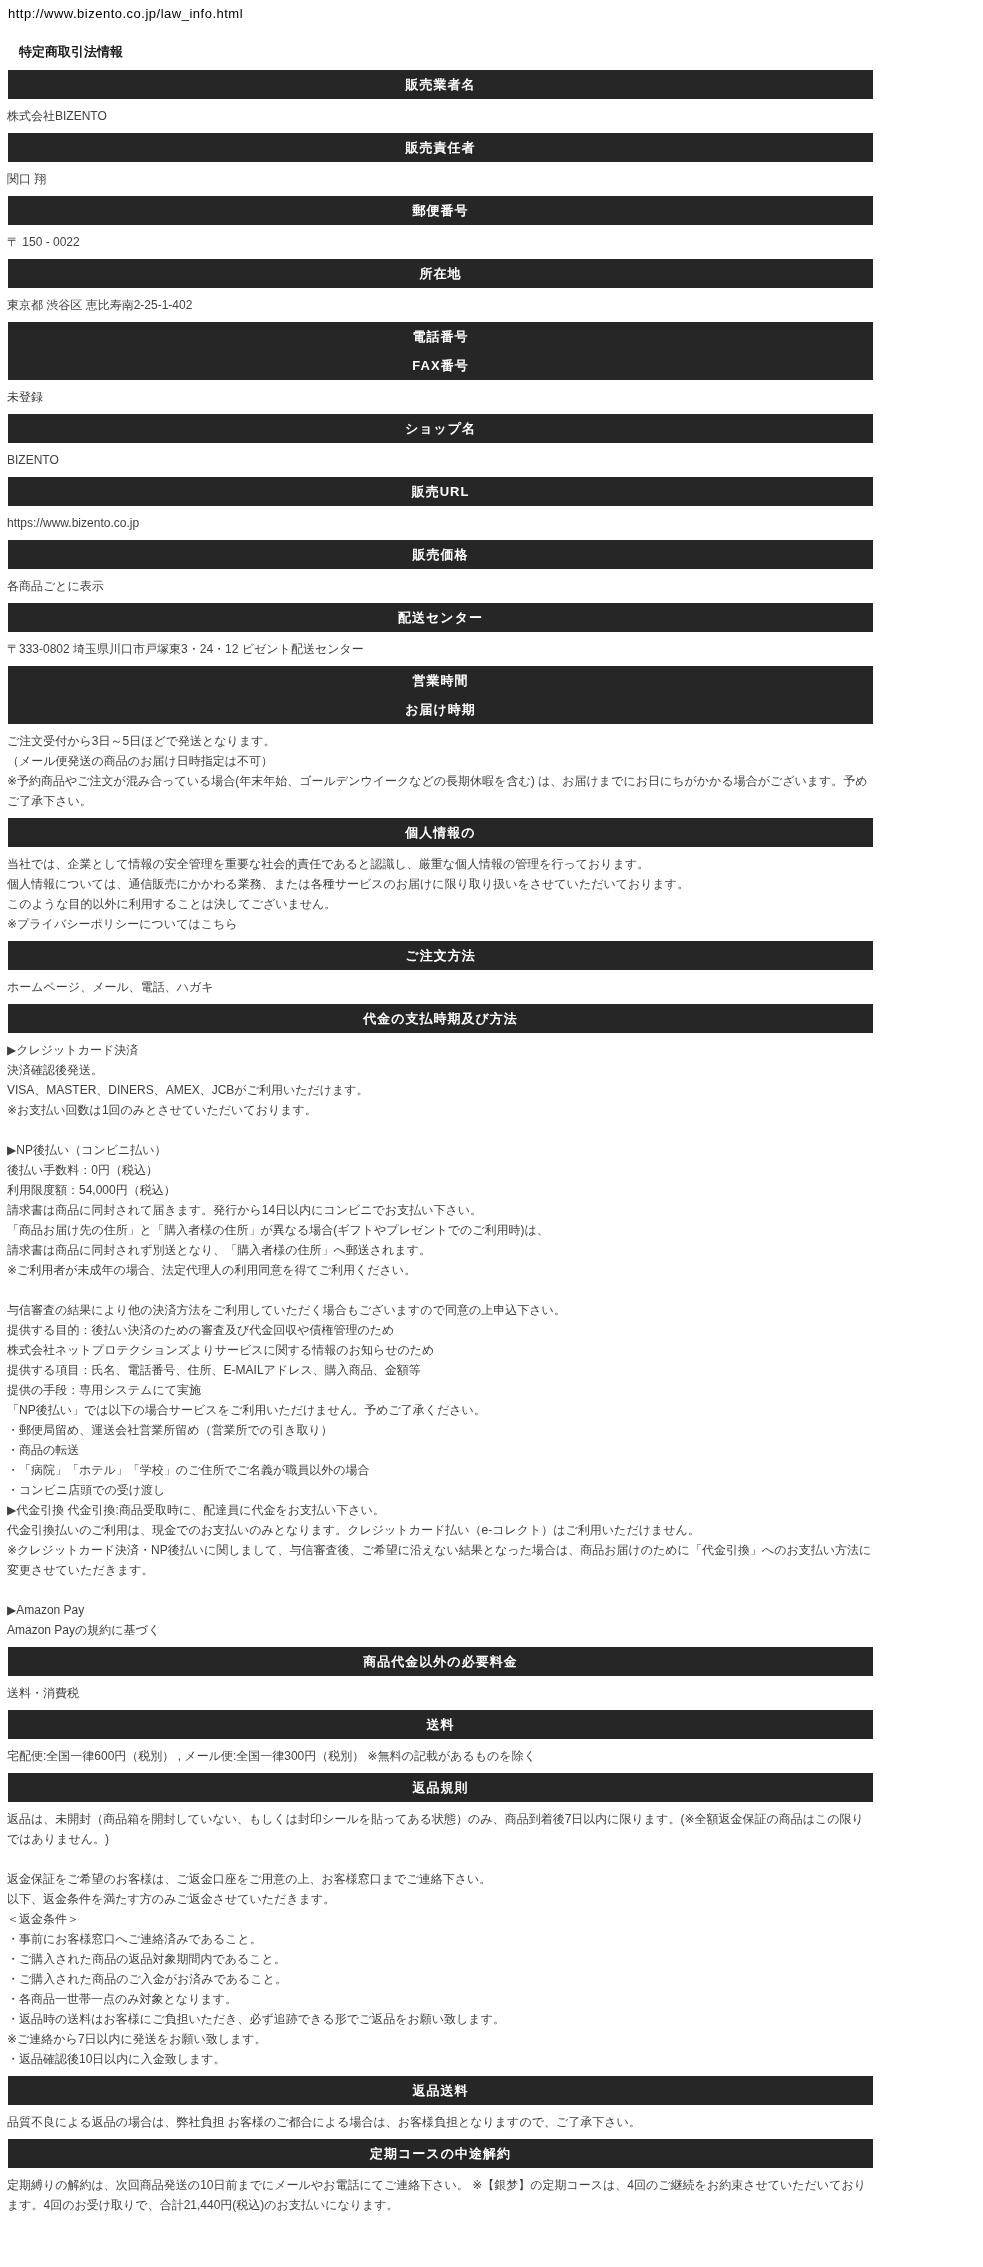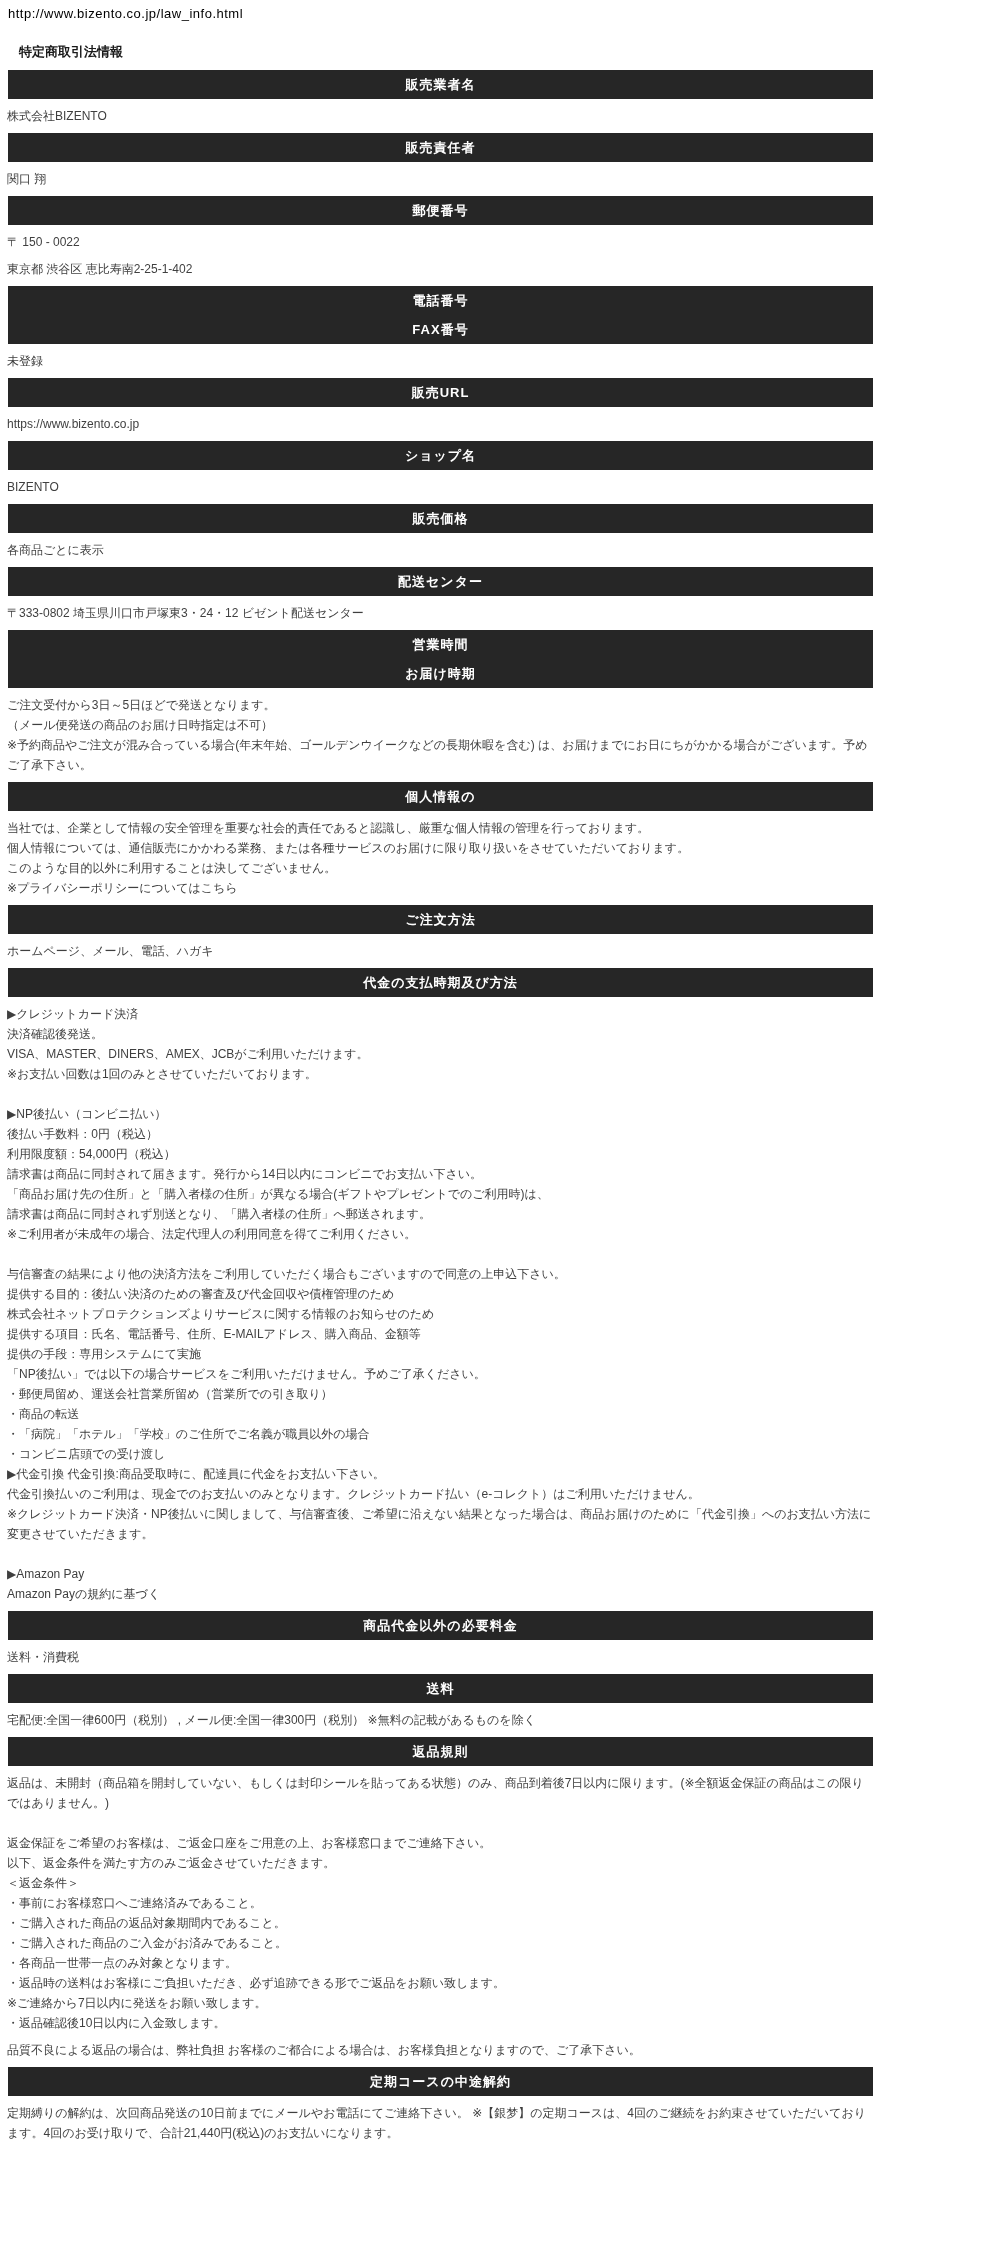--- a/index.html
+++ b/index.html
@@ -81,20 +81,23 @@
   <section>
     <div class="section-bar">
       <span>郵便番号</span>
     </div>
     <div class="section-body">
           <div class="line">〒 150 - 0022</div>
         </div>
   </section>
 
   <section>
+    <div class="section-bar">
+      <span>所在地</span>
+    </div>
     <div class="section-body">
           <div class="line">東京都 渋谷区 恵比寿南2-25-1-402</div>
         </div>
   </section>
 
   <section>
     <div class="section-bar">
       <span>電話番号</span>
     </div>
   </section>
@@ -103,33 +106,33 @@
     <div class="section-bar">
       <span>FAX番号</span>
     </div>
     <div class="section-body">
           <div class="line">未登録</div>
         </div>
   </section>
 
   <section>
     <div class="section-bar">
+      <span>ショップ名</span>
+    </div>
+    <div class="section-body">
+          <div class="line">BIZENTO</div>
+        </div>
+  </section>
+
+  <section>
+    <div class="section-bar">
       <span>販売URL</span>
     </div>
     <div class="section-body">
           <div class="line">https://www.bizento.co.jp</div>
-        </div>
-  </section>
-
-  <section>
-    <div class="section-bar">
-      <span>ショップ名</span>
-    </div>
-    <div class="section-body">
-          <div class="line">BIZENTO</div>
         </div>
   </section>
 
   <section>
     <div class="section-bar">
       <span>販売価格</span>
     </div>
     <div class="section-body">
           <div class="line">各商品ごとに表示</div>
         </div>
@@ -251,20 +254,23 @@
           <div class="line">・ご購入された商品の返品対象期間内であること。</div>
           <div class="line">・ご購入された商品のご入金がお済みであること。</div>
           <div class="line">・各商品一世帯一点のみ対象となります。</div>
           <div class="line">・返品時の送料はお客様にご負担いただき、必ず追跡できる形でご返品をお願い致します。</div>
           <div class="line">※ご連絡から7日以内に発送をお願い致します。</div>
           <div class="line">・返品確認後10日以内に入金致します。</div>
         </div>
   </section>
 
   <section>
+    <div class="section-bar">
+      <span>返品送料</span>
+    </div>
     <div class="section-body">
           <div class="line">品質不良による返品の場合は、弊社負担 お客様のご都合による場合は、お客様負担となりますので、ご了承下さい。</div>
         </div>
   </section>
 
   <section>
     <div class="section-bar">
       <span>定期コースの中途解約</span>
     </div>
     <div class="section-body">

